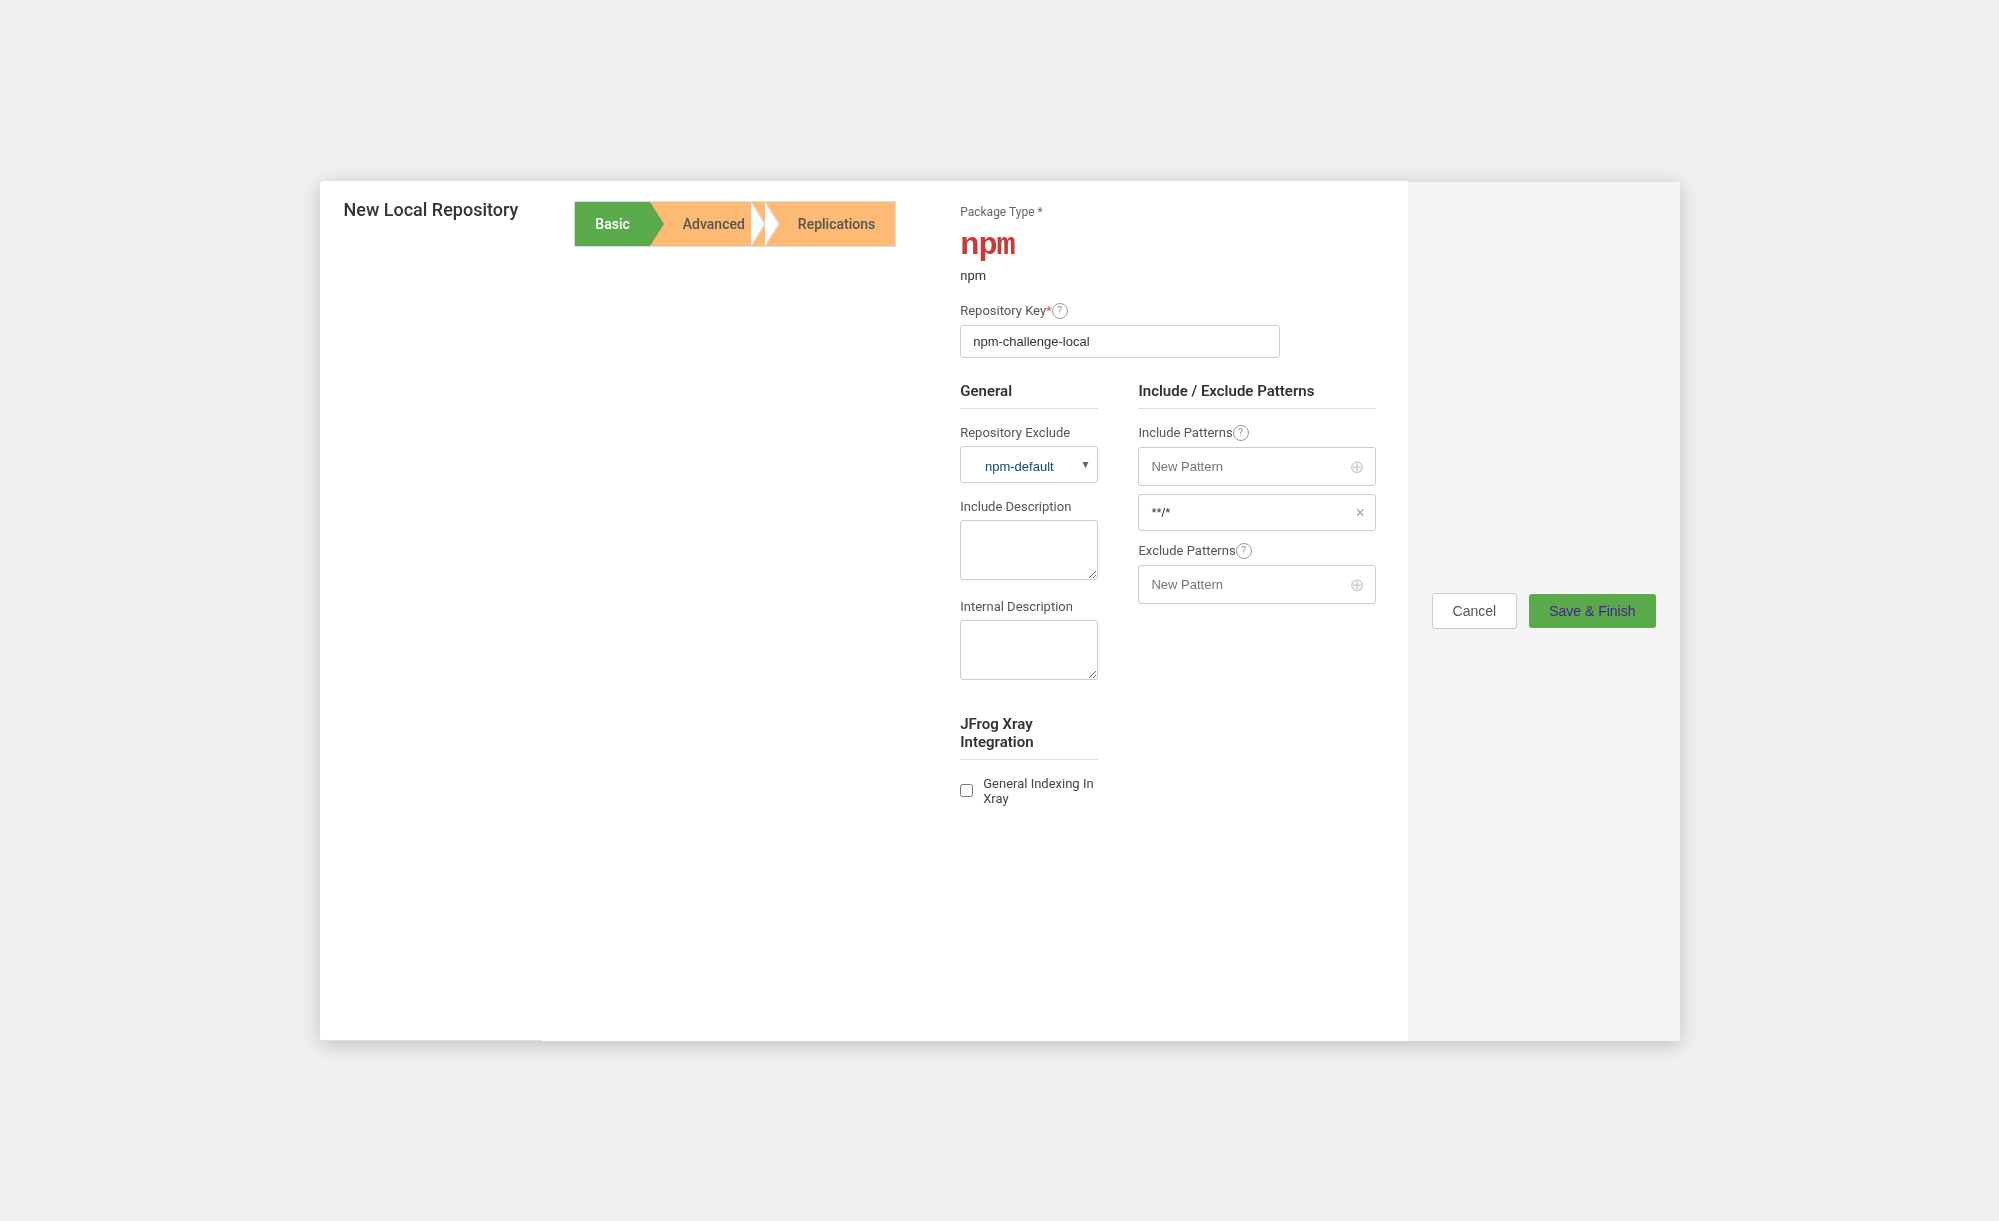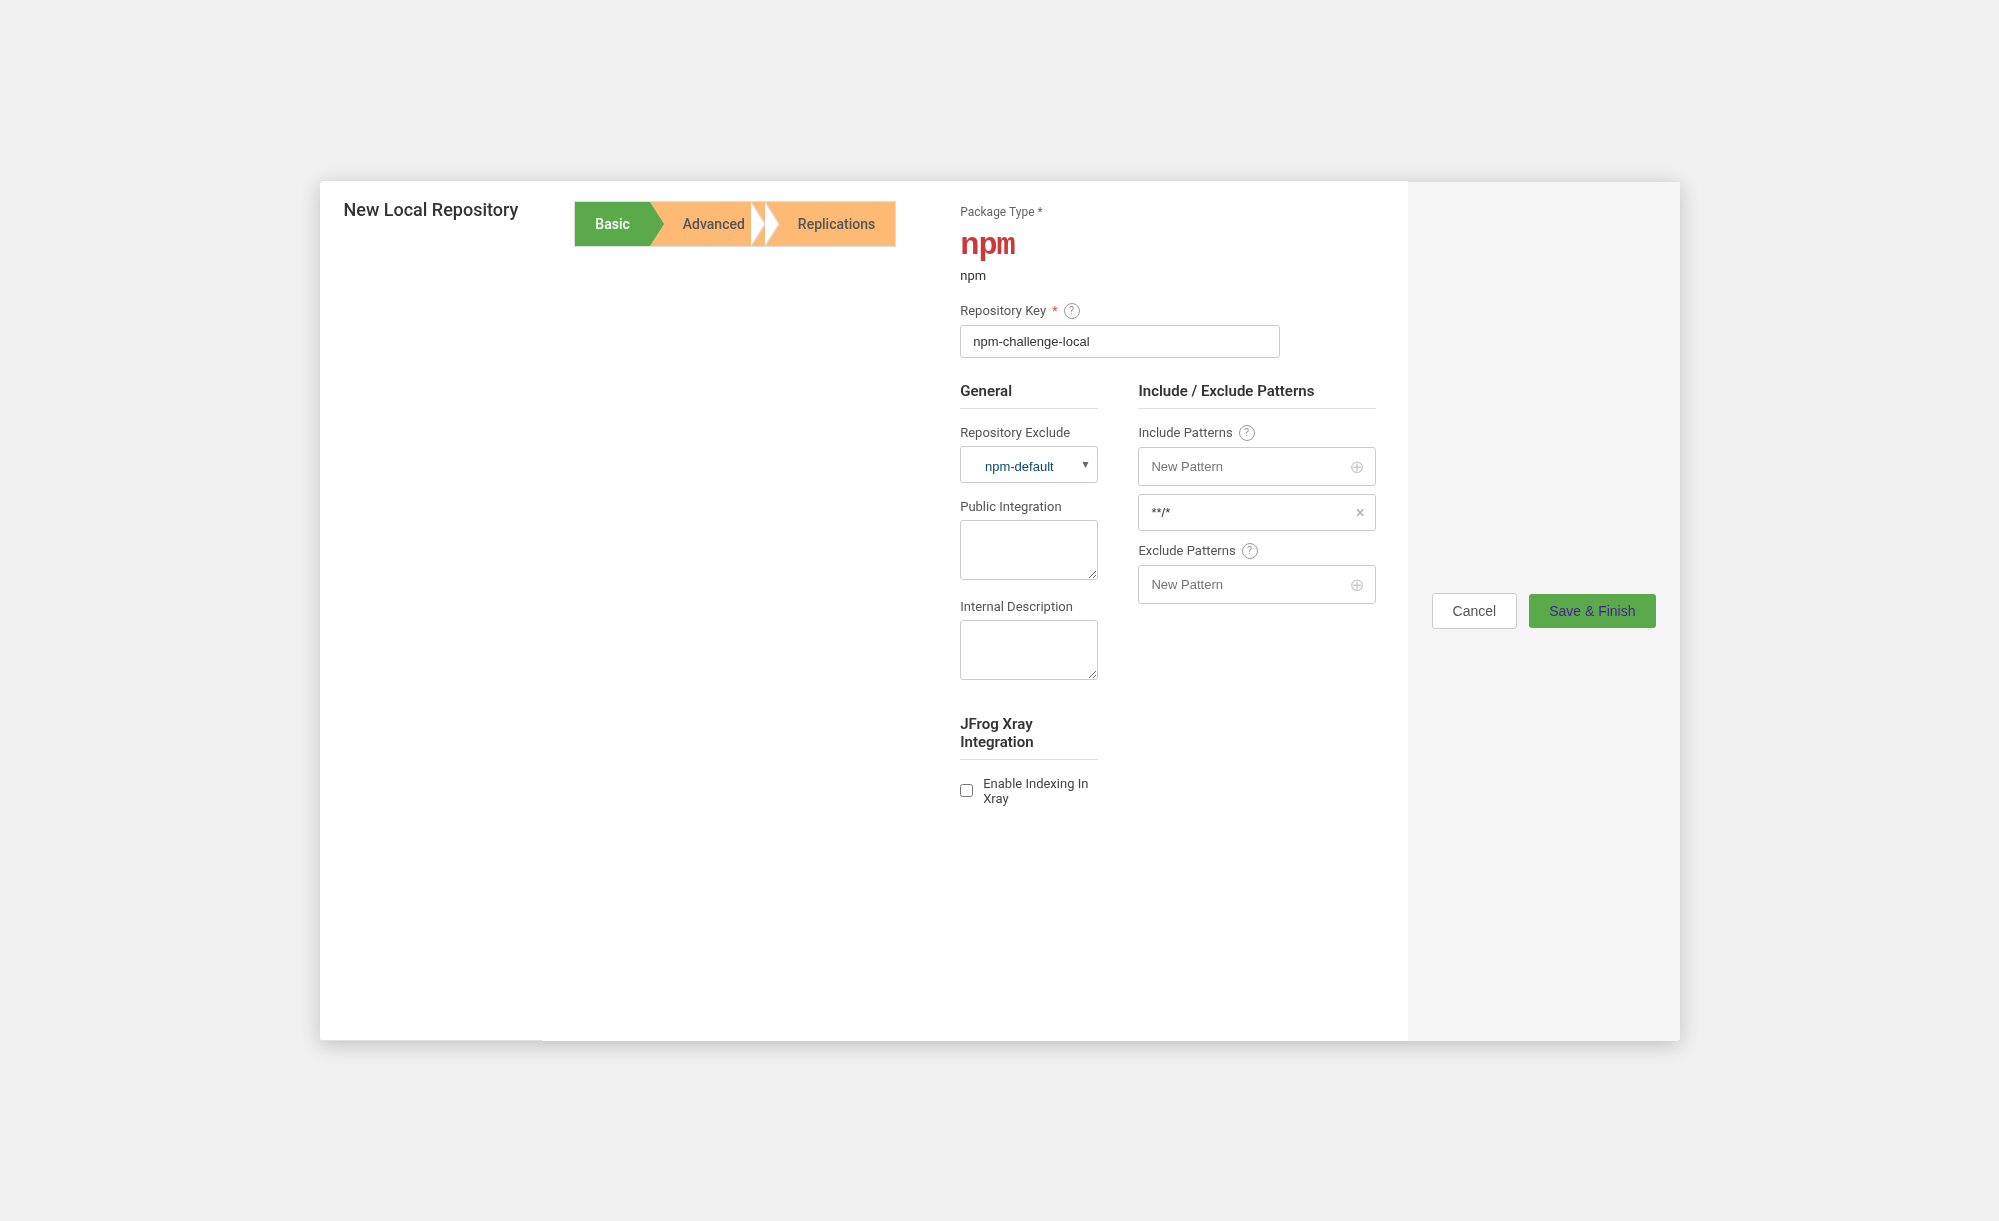--- a/index.html
+++ b/index.html
@@ -54,21 +54,21 @@
       font-size: 13px;
       color: #333;
       margin-bottom: 20px;
     }
     .field-label {
       font-size: 13px;
       color: #555;
       margin-bottom: 6px;
       display: flex;
       align-items: center;
-      gap: 6px;
+      gap: 0;
     }
     .required-star { color: #e74c3c; }
     .help-icon {
       width: 16px;
       height: 16px;
       border-radius: 50%;
       border: 1.5px solid #999;
       display: inline-flex;
       align-items: center;
       justify-content: center;
@@ -315,34 +315,34 @@
             <select class="select-input">
               <option>npm-default</option>
               <option>simple-default</option>
               <option>maven-2-default</option>
             </select>
             <span class="select-arrow">▾</span>
           </div>
         </div>
 
         <div style="margin-bottom:16px;">
-          <div class="field-label">Public Integration</div>
+          <div class="field-label">Include Description</div>
           <textarea class="textarea-input" style=""></textarea>
         </div>
 
         <div style="margin-bottom:16px;">
           <div class="field-label">Internal Description</div>
           <textarea class="textarea-input" style=""></textarea>
         </div>
 
         <div class="jfrog-section">
           <div class="section-title">JFrog Xray Integration</div>
           <div class="checkbox-row">
             <input type="checkbox" class="checkbox-input" style="">
-            <label class="checkbox-label">Enable Indexing In Xray</label>
+            <label class="checkbox-label">General Indexing In Xray</label>
           </div>
         </div>
       </div>
 
       <div>
         <div class="section-title">Include / Exclude Patterns</div>
 
         <div style="margin-bottom:12px;">
           <div class="field-label">
             <span>Include Patterns</span>

